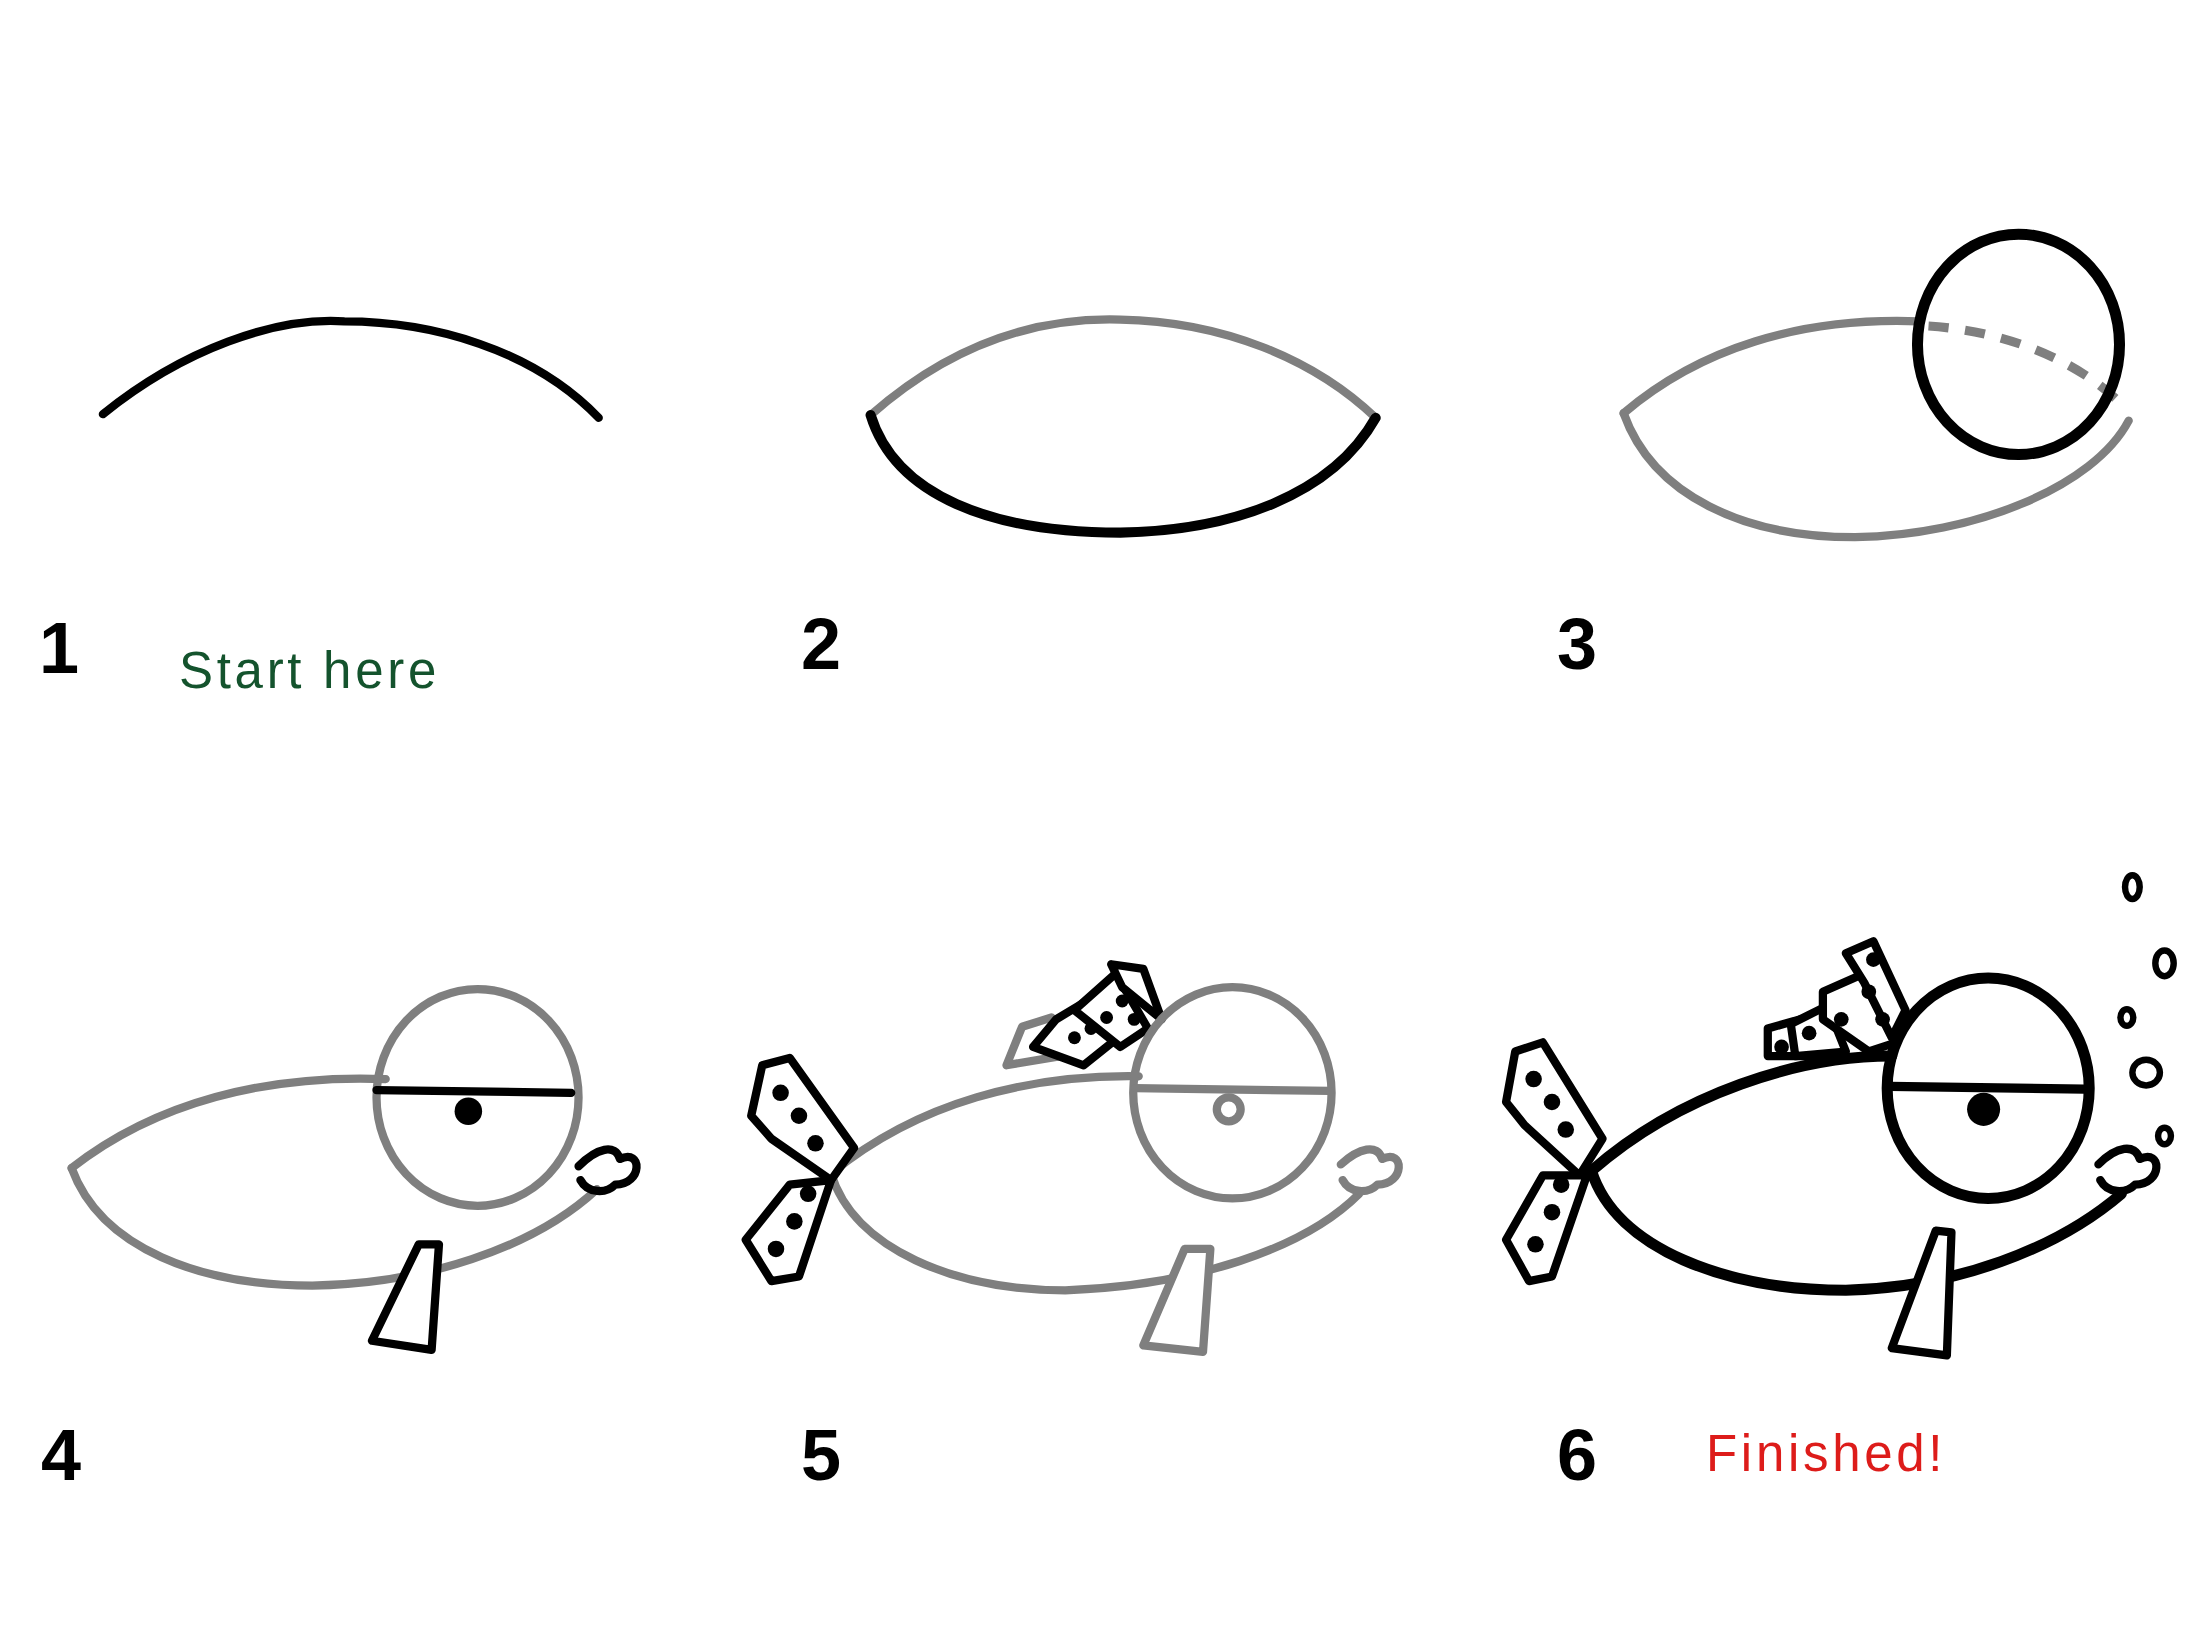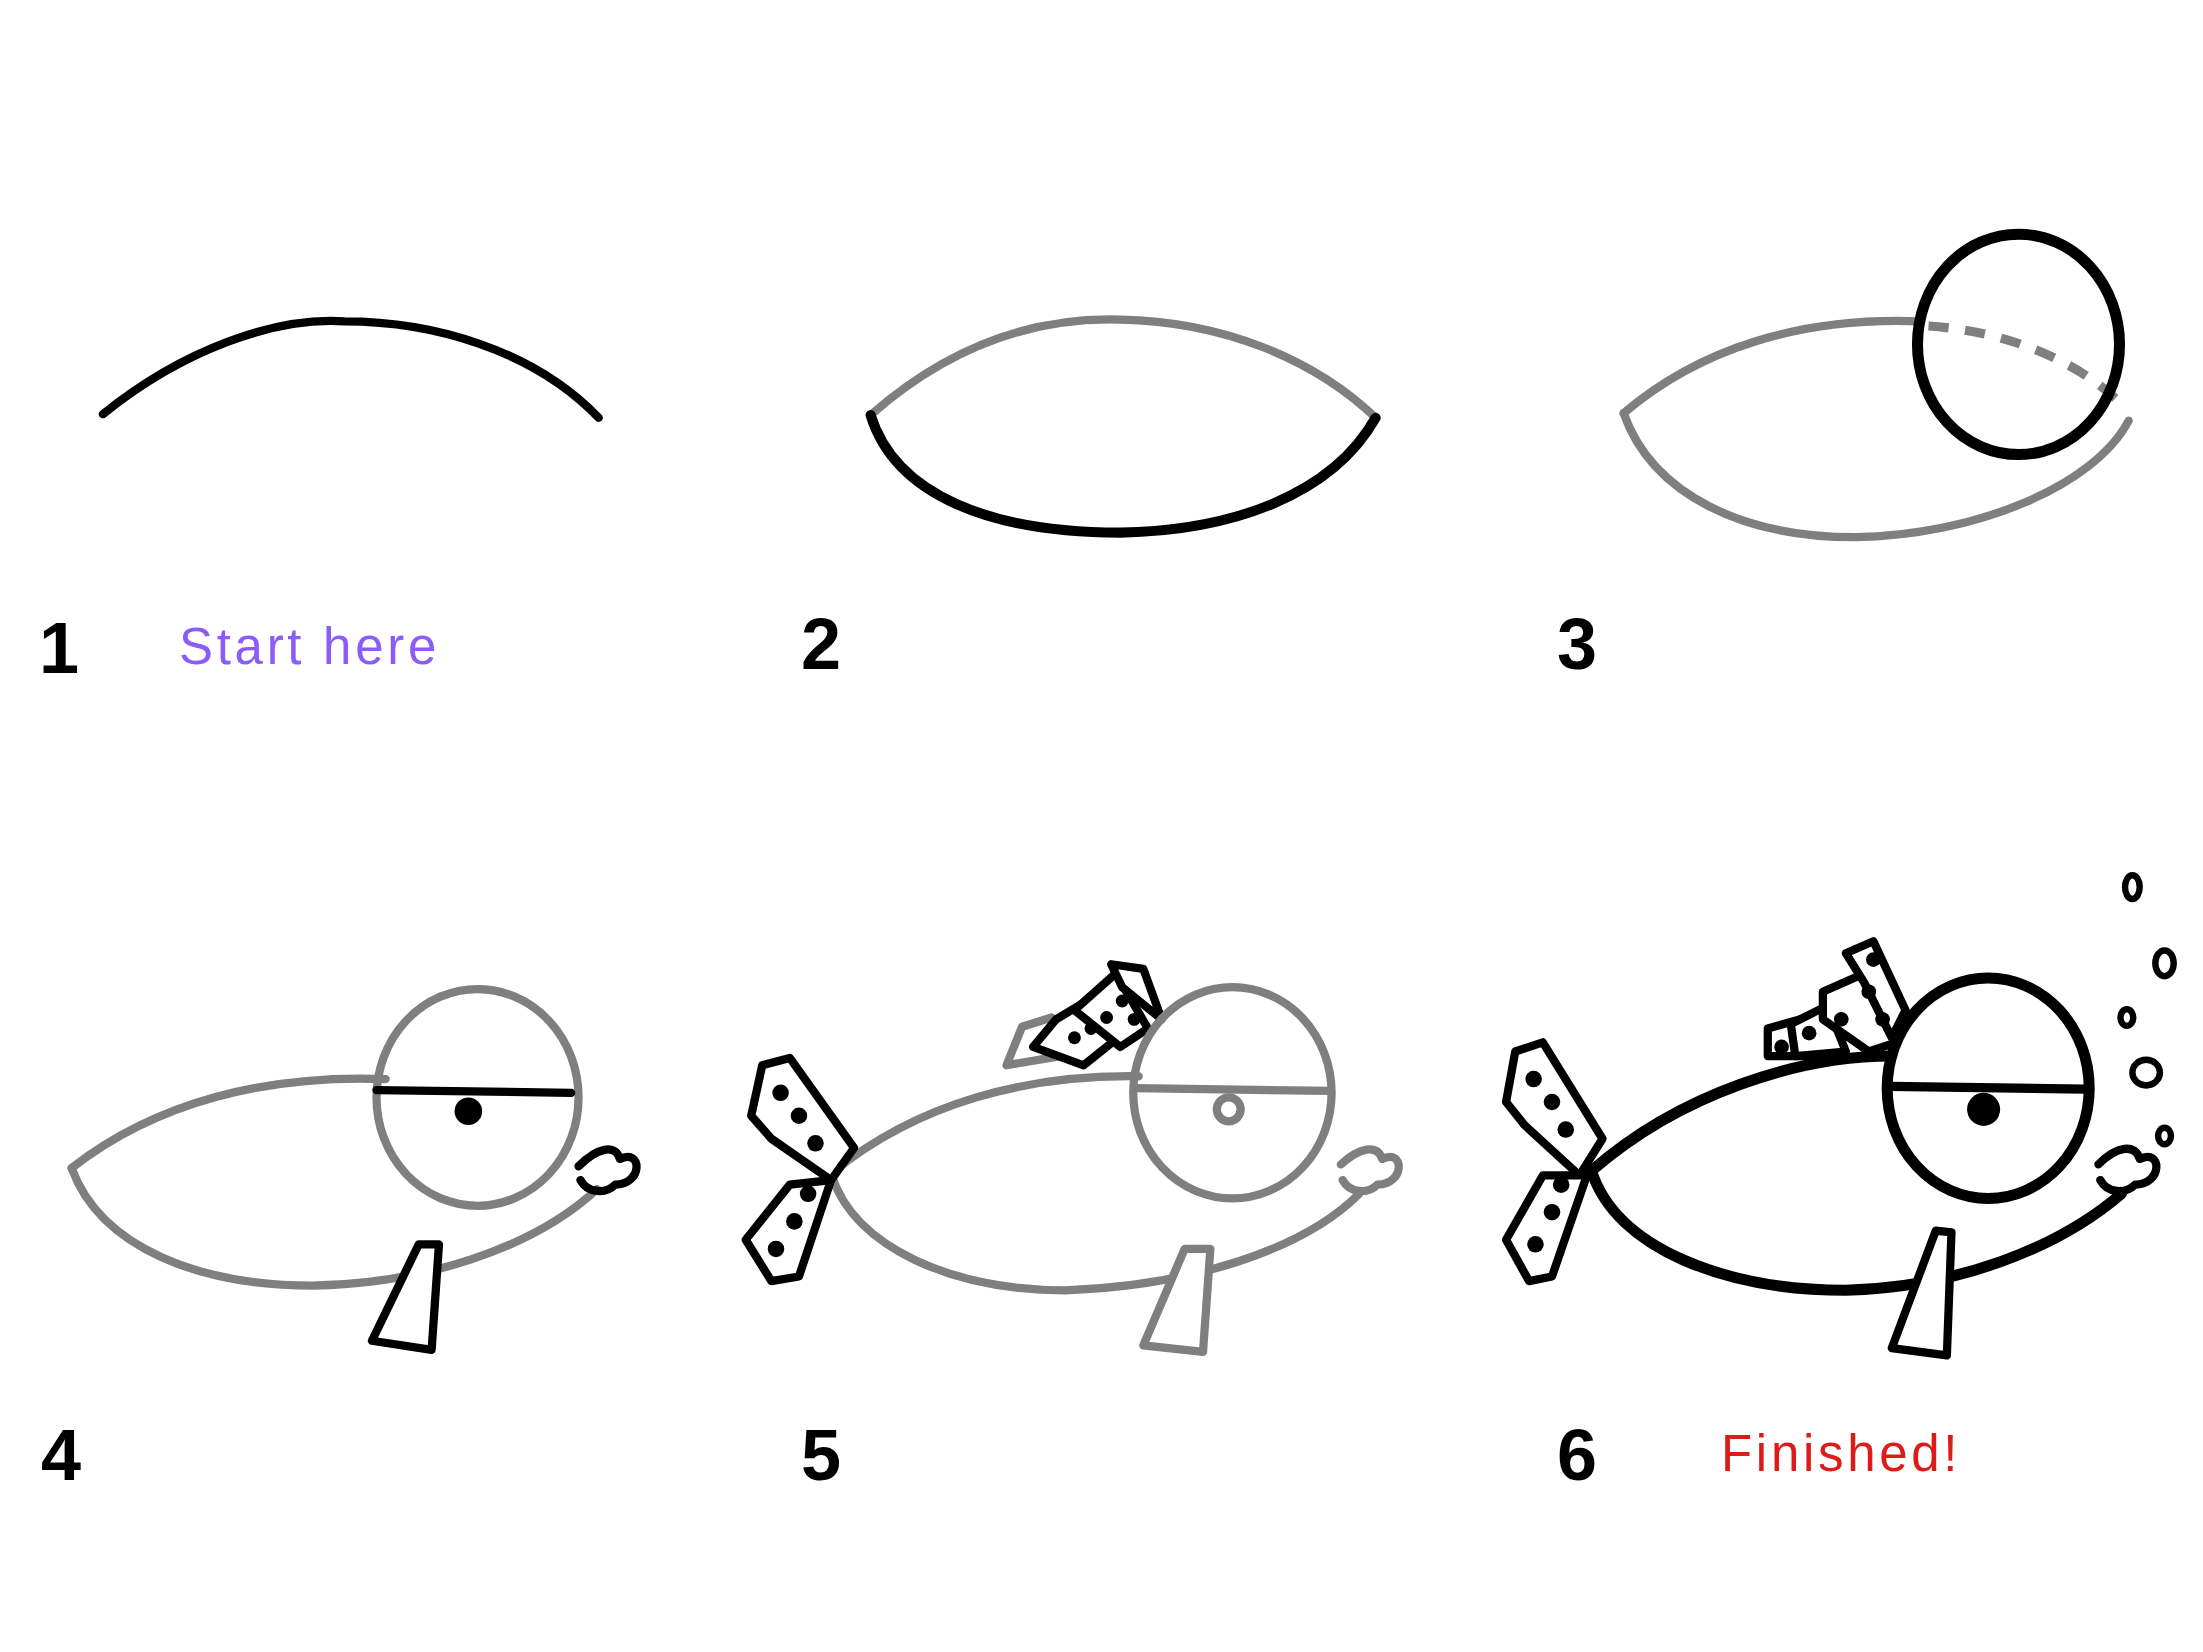--- a/index.html
+++ b/index.html
@@ -102,20 +102,20 @@
   <g>
     <ellipse class="blk" style="stroke-width:7" cx="2322" cy="966" rx="8" ry="13"></ellipse>
     <ellipse class="blk" style="stroke-width:7" cx="2357" cy="1049" rx="10" ry="14"></ellipse>
     <ellipse class="blk" style="stroke-width:7" cx="2316" cy="1108" rx="7" ry="9"></ellipse>
     <ellipse class="blk" style="stroke-width:7" cx="2337" cy="1168" rx="15" ry="14"></ellipse>
     <ellipse class="blk" style="stroke-width:7" cx="2357" cy="1237" rx="7" ry="9"></ellipse>
   </g>
 </svg>
 
 <div class="step-num" style="left:39px;top:612px;">1</div>
-<div class="caption" style="left:179px;top:621px;color:#8b5cf6;">Start here</div>
+<div class="caption" style="left:179px;top:645px;color:#14532d;">Start here</div>
 <div class="step-num" style="left:801px;top:608px;">2</div>
 <div class="step-num" style="left:1557px;top:608px;">3</div>
 <div class="step-num" style="left:41px;top:1419px;">4</div>
 <div class="step-num" style="left:801px;top:1419px;">5</div>
 <div class="step-num" style="left:1557px;top:1419px;">6</div>
-<div class="caption" style="left:1706px;top:1428px;color:#dd1c1a;margin-left:15px;">Finished!</div>
+<div class="caption" style="left:1706px;top:1428px;color:#dd1c1a;">Finished!</div>
 
 
 </body></html>

